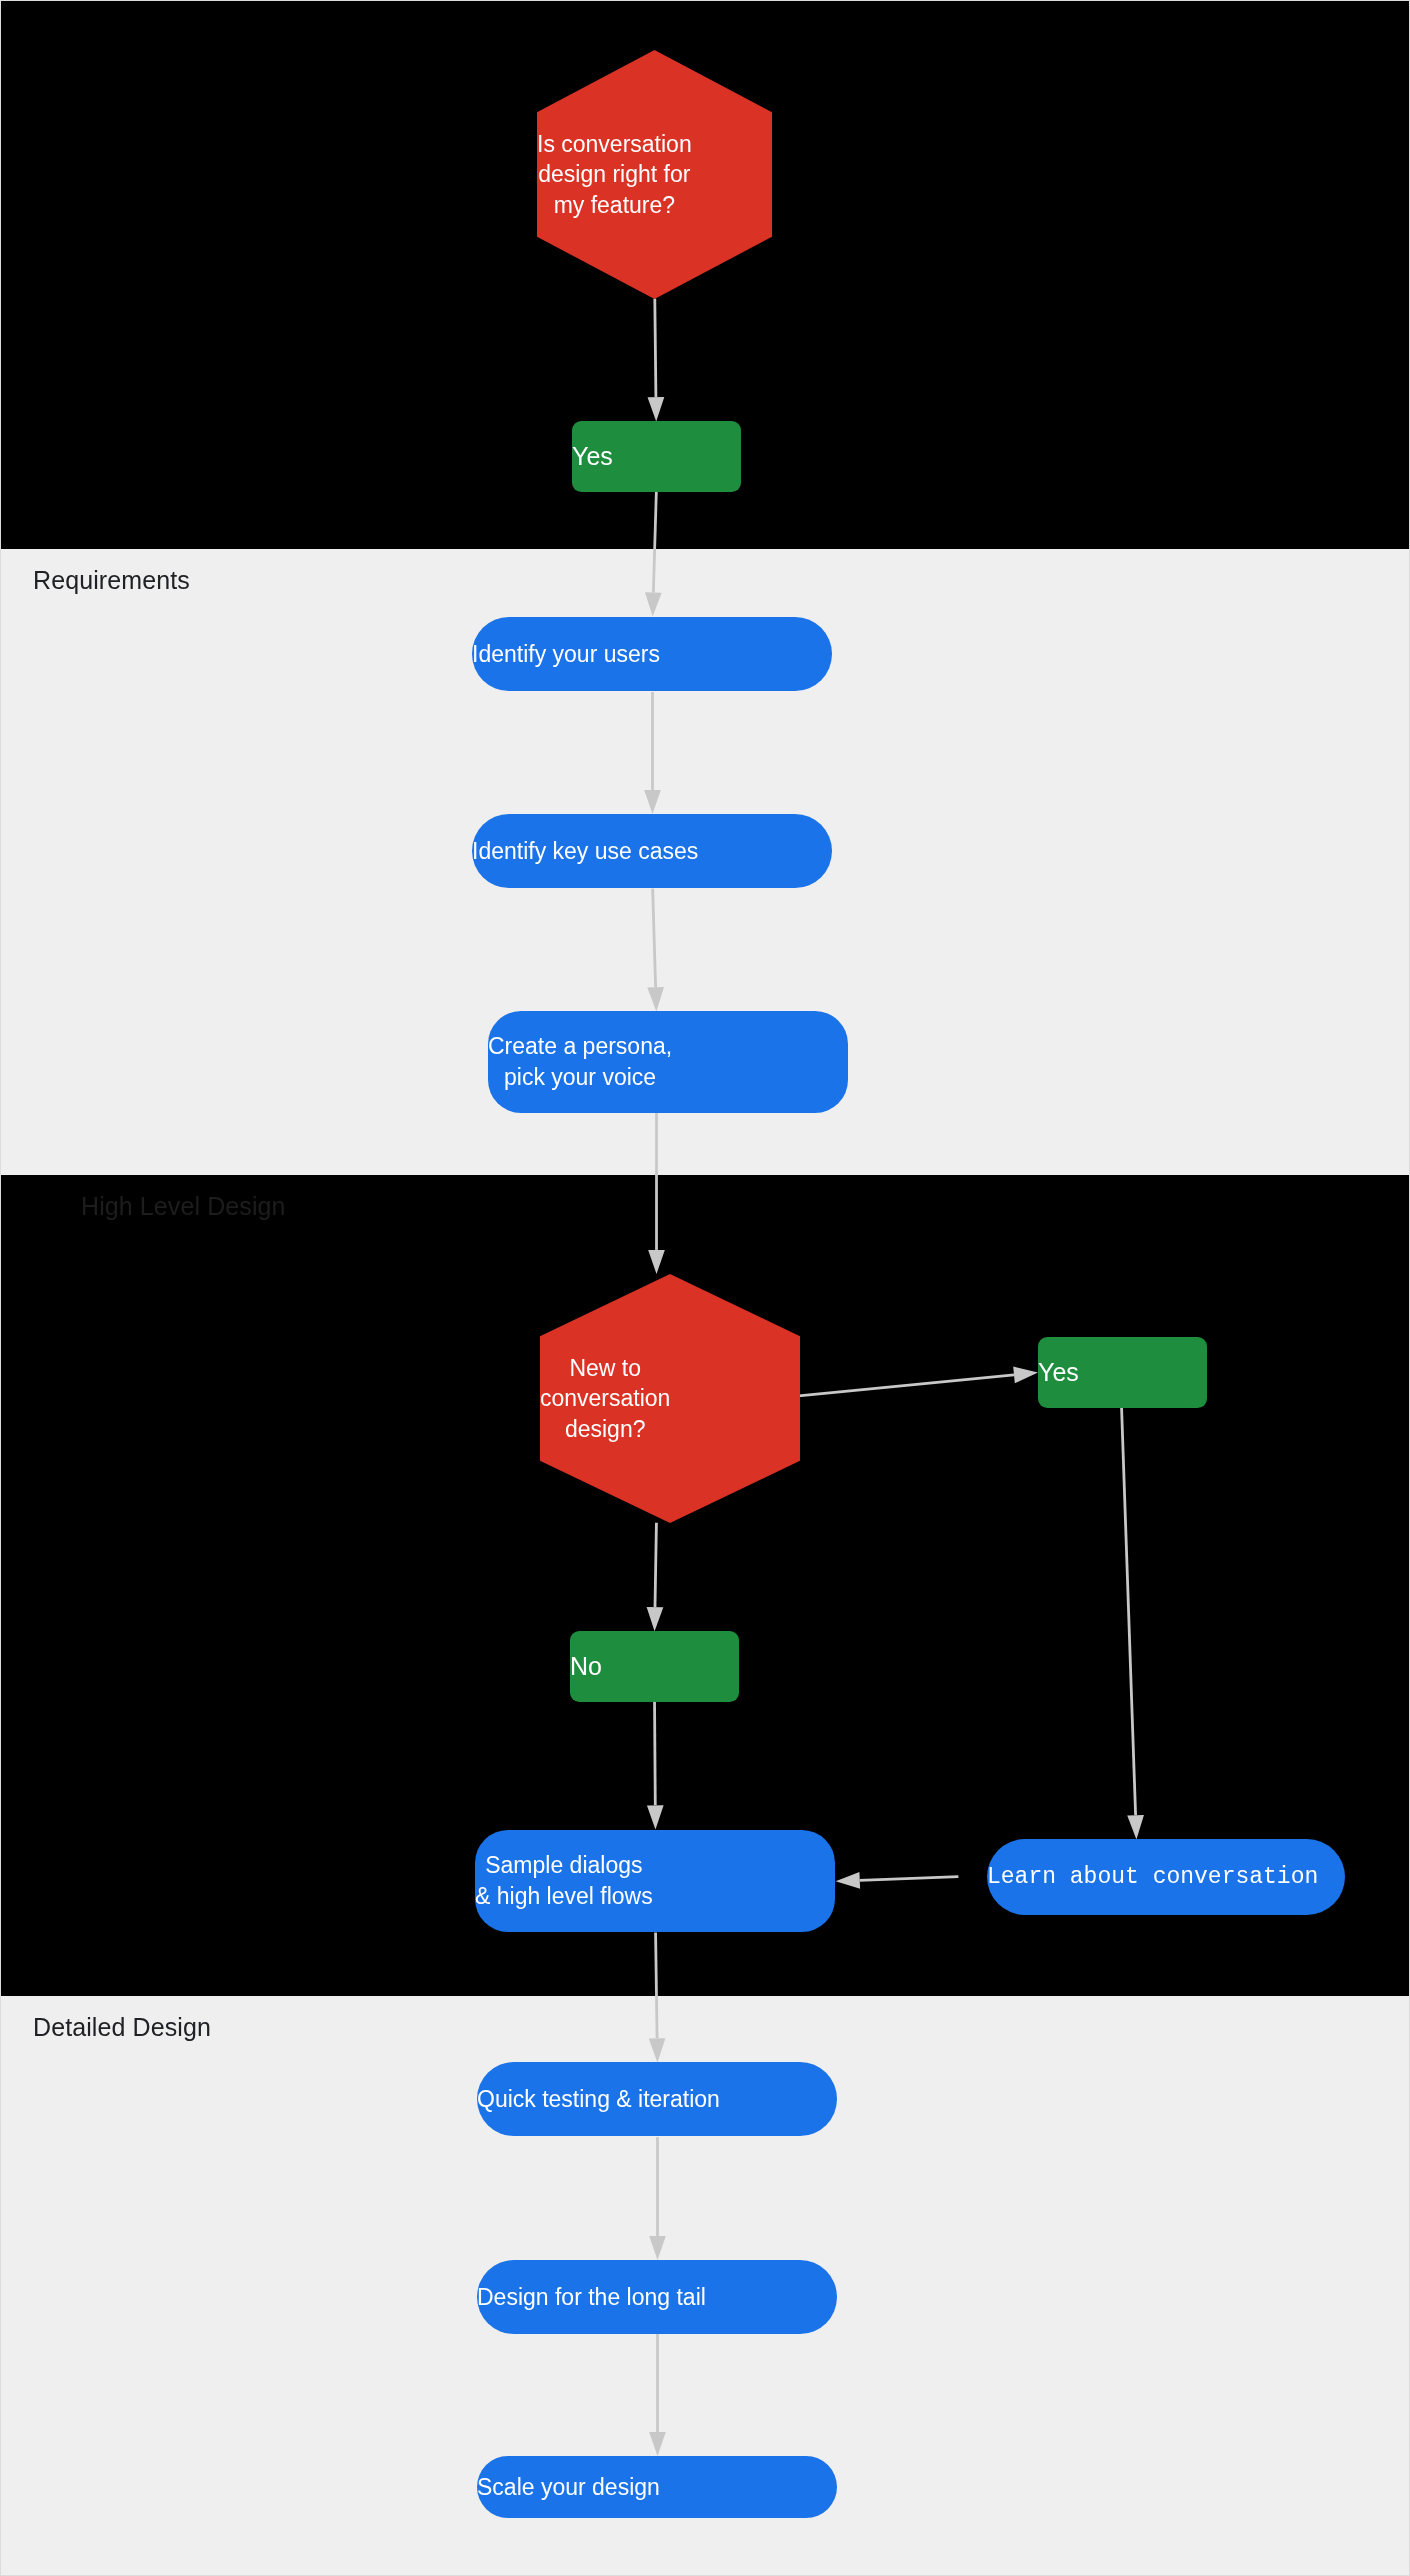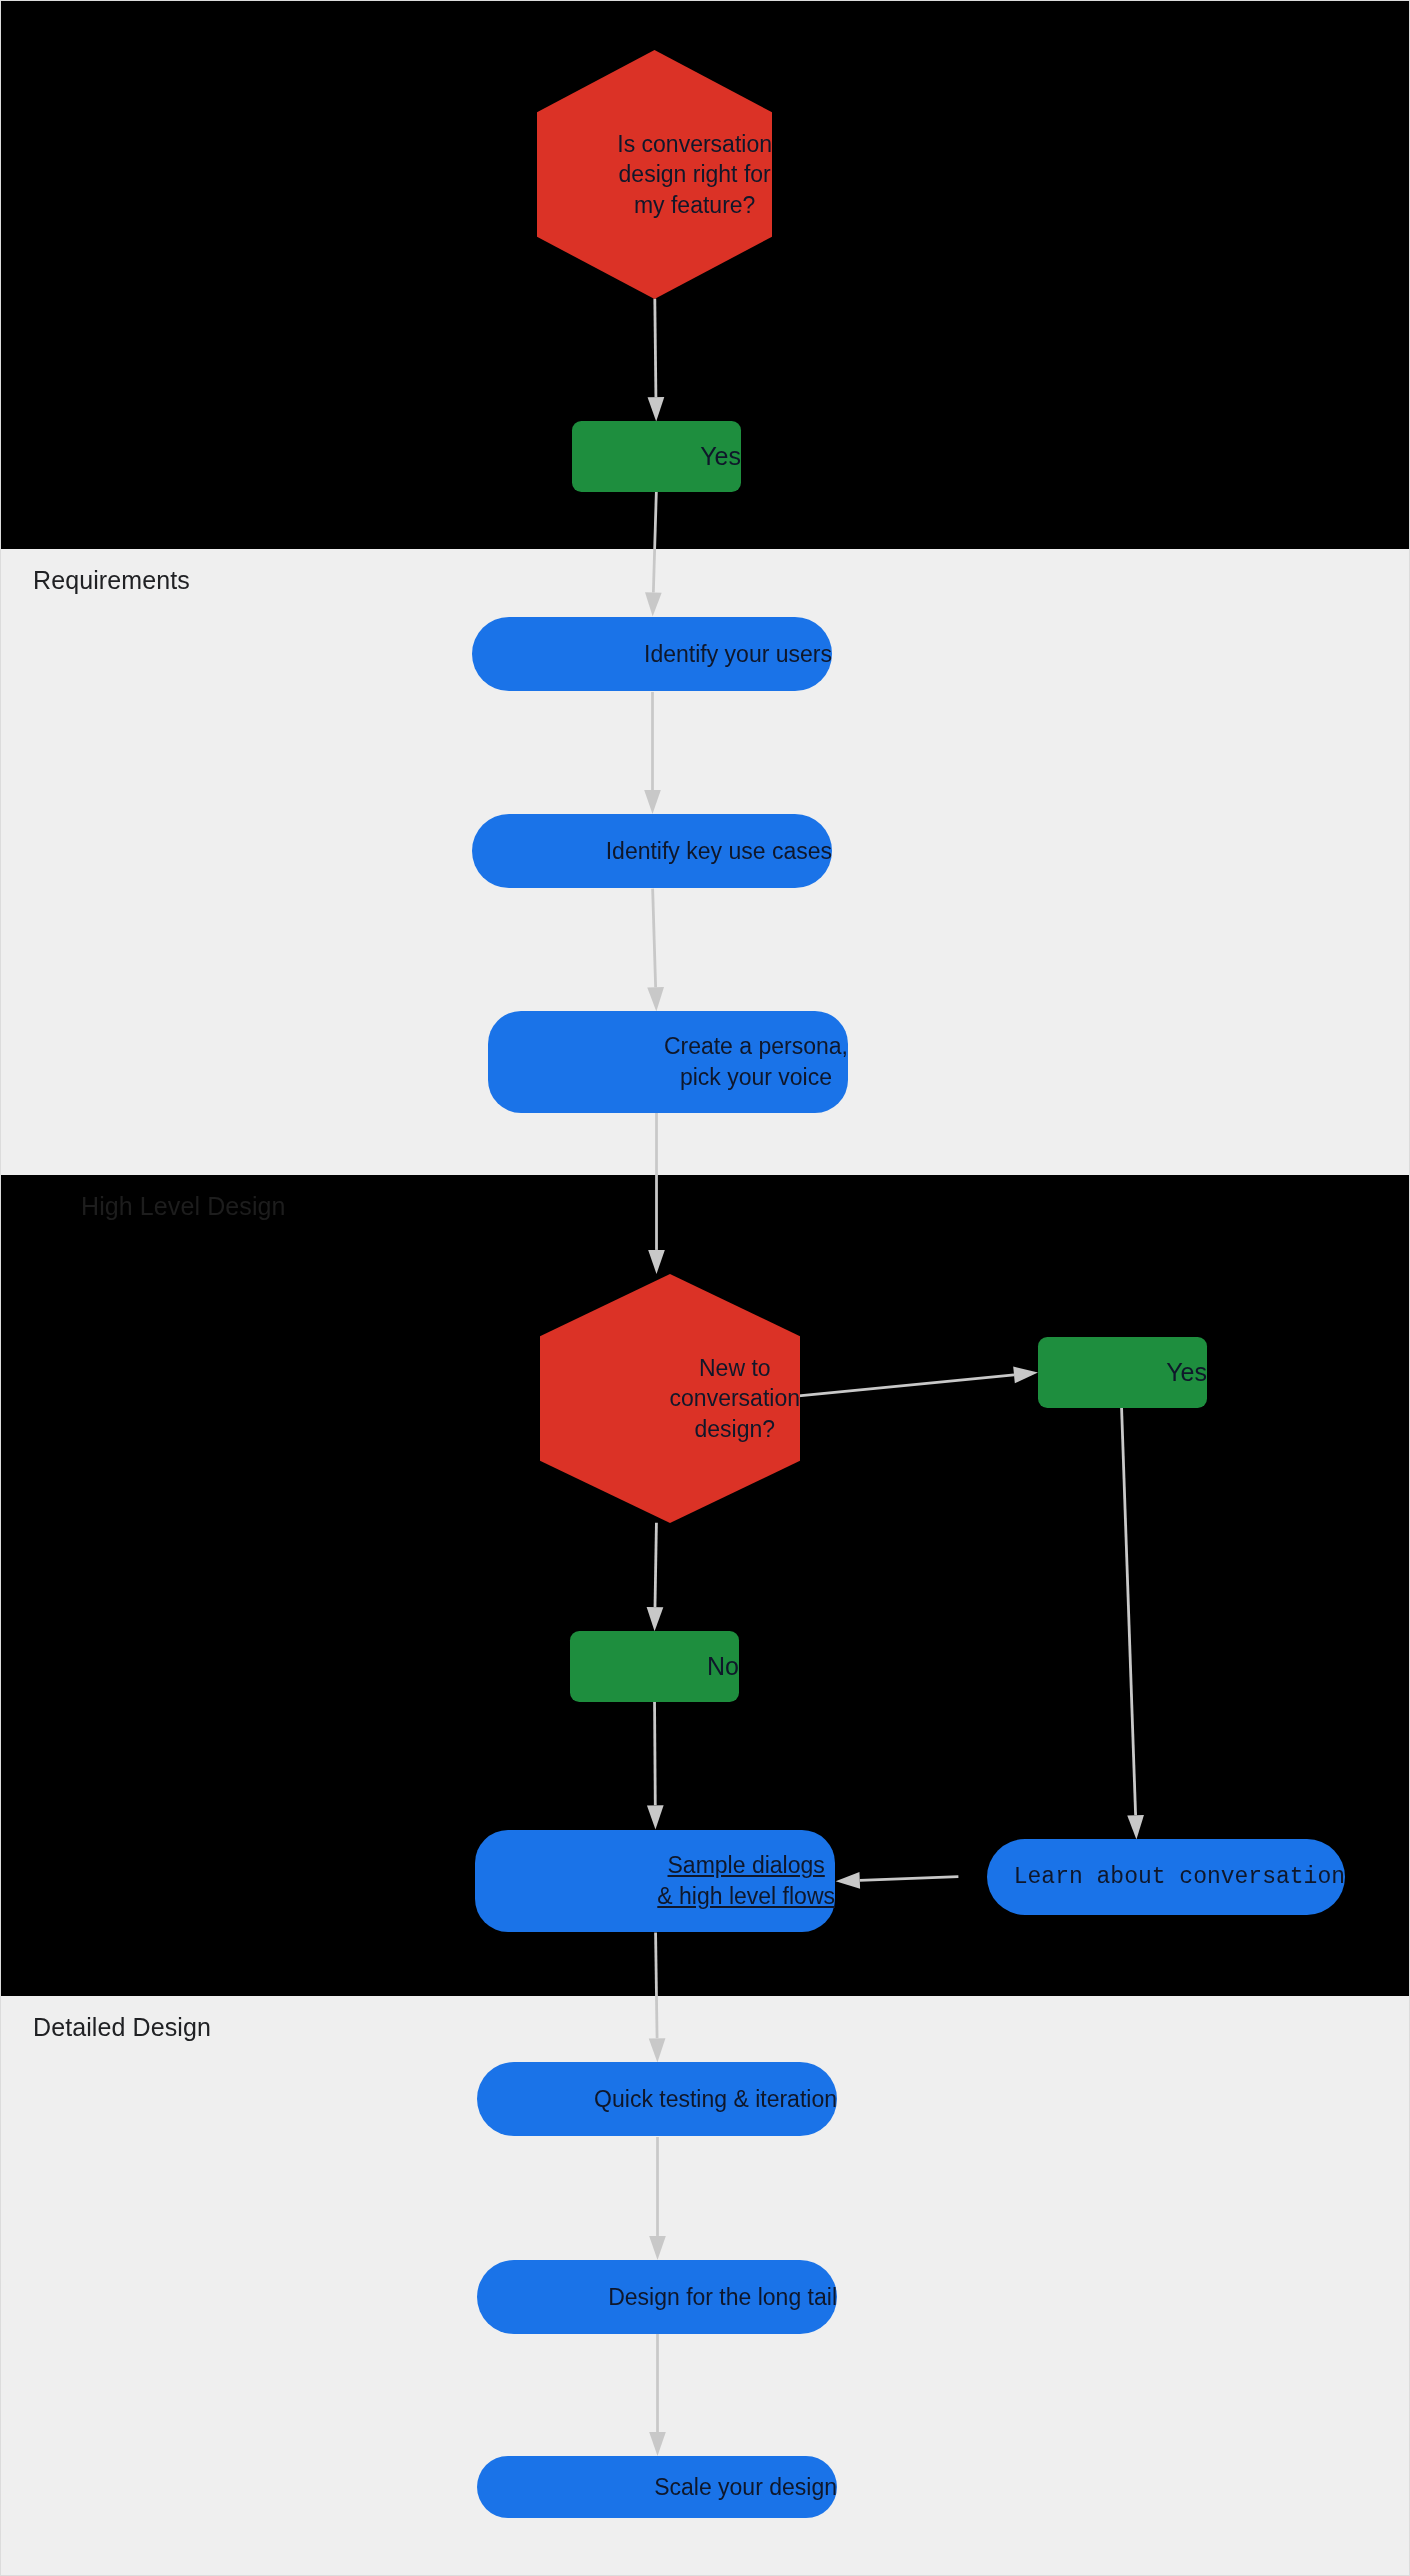--- a/index.html
+++ b/index.html
@@ -40,23 +40,23 @@
     white-space: nowrap;
     z-index: 6;
   }
   .lane-title.on-dark { color: #1d1d1d; margin-left: 48px; }
 
   
   .node {
     position: absolute;
     display: flex;
     align-items: center;
-    justify-content: flex-end;
+    justify-content: flex-start;
     text-align: center;
-    color: #0f172a;
+    color: #ffffff;
     z-index: 5;
     line-height: 1.33;
   }
 
   .node .node-label { white-space: pre-line; display: block; }
 
   
   .node.pill {
     background: #1a73e8;
     border-radius: 927px;
@@ -211,21 +211,21 @@
         <span class="node-label">New to
 conversation
 design?</span>
       </div>
       <div class="node chip" style="left: 1037px; top: 1336px; width: 169px; height: 71px;">
         <span class="node-label">Yes</span>
       </div>
       <div class="node chip" style="left: 569px; top: 1630px; width: 169px; height: 71px;">
         <span class="node-label">No</span>
       </div>
-      <div class="node rrect" style="left: 474px; top: 1829px; width: 360px; height: 102px; text-decoration: underline;">
+      <div class="node rrect" style="left: 474px; top: 1829px; width: 360px; height: 102px;">
         <span class="node-label">Sample dialogs
 &amp; high level flows</span>
       </div>
       <div class="node pill" style="left: 986px; top: 1838px; width: 358px; height: 76px; font-family: Liberation Mono, monospace;">
         <span class="node-label">Learn about conversation</span>
       </div>
       <div class="node pill" style="left: 476px; top: 2061px; width: 360px; height: 74px;">
         <span class="node-label">Quick testing &amp; iteration</span>
       </div>
       <div class="node pill" style="left: 476px; top: 2259px; width: 360px; height: 74px;">

